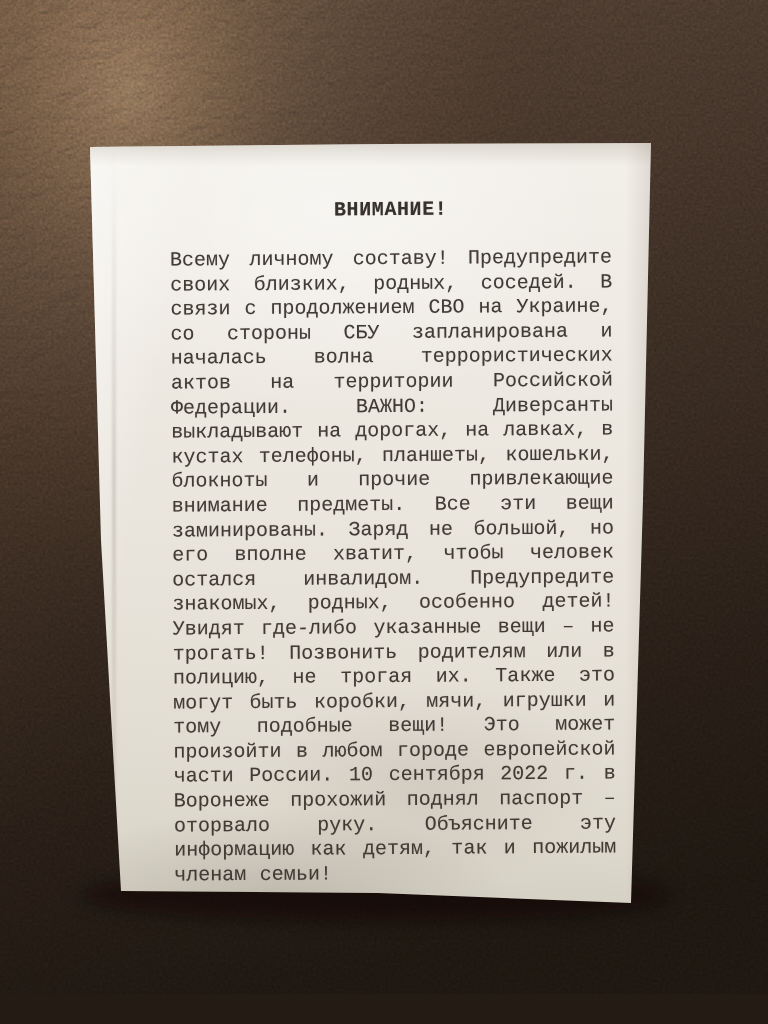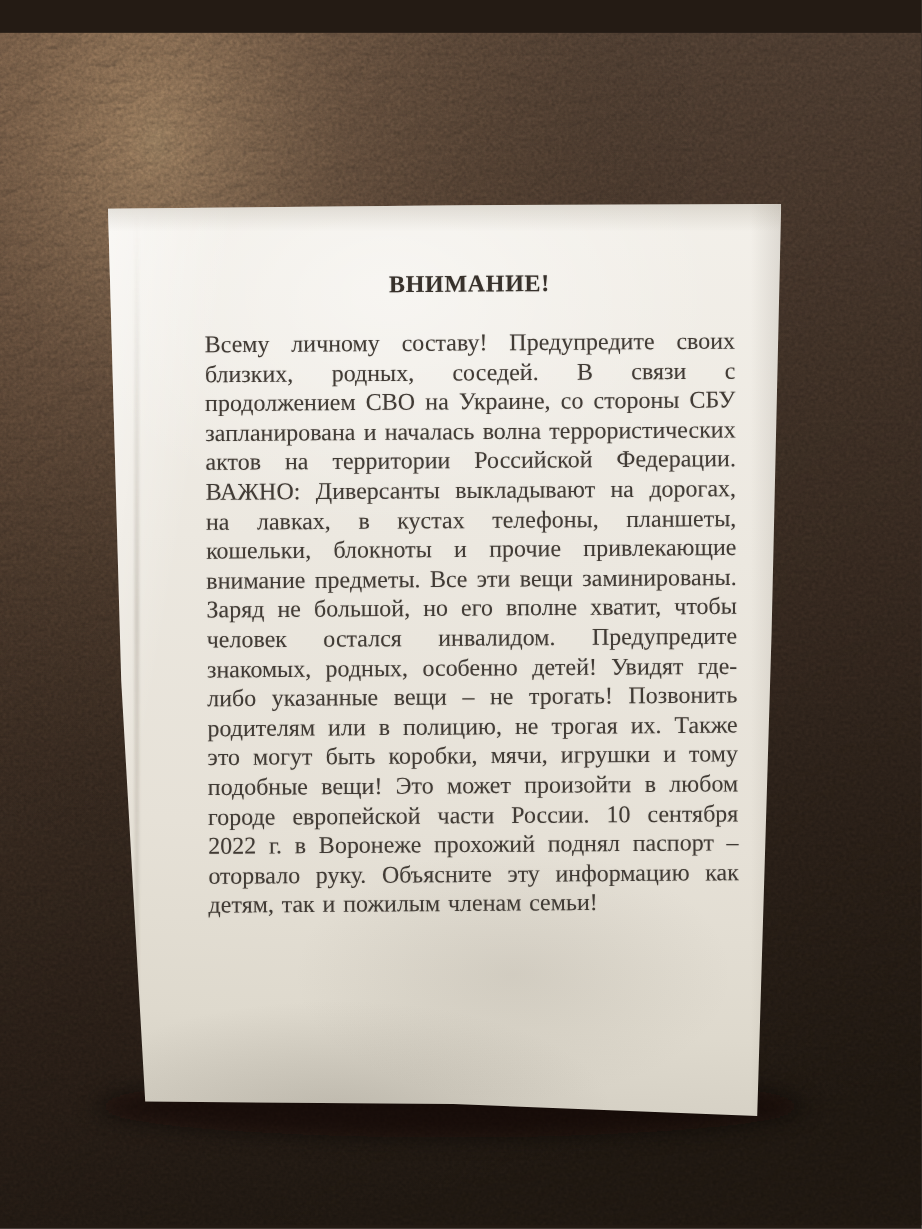--- a/index.html
+++ b/index.html
@@ -5,22 +5,21 @@
   html, body {
     margin: 0;
     padding: 0;
     background: #241b14;
   }
   .photo {
     position: relative;
     width: 768px;
     height: 994px;
     overflow: hidden;
-    font-family: Liberation Serif, serif;
-    margin-top: 27px;
+    font-family: Liberation Mono, monospace;
   }
   .bg-svg {
     position: absolute;
     left: 0; top: 0;
     width: 768px;
     height: 1024px;
     display: block;
   }
   
   .paper {

